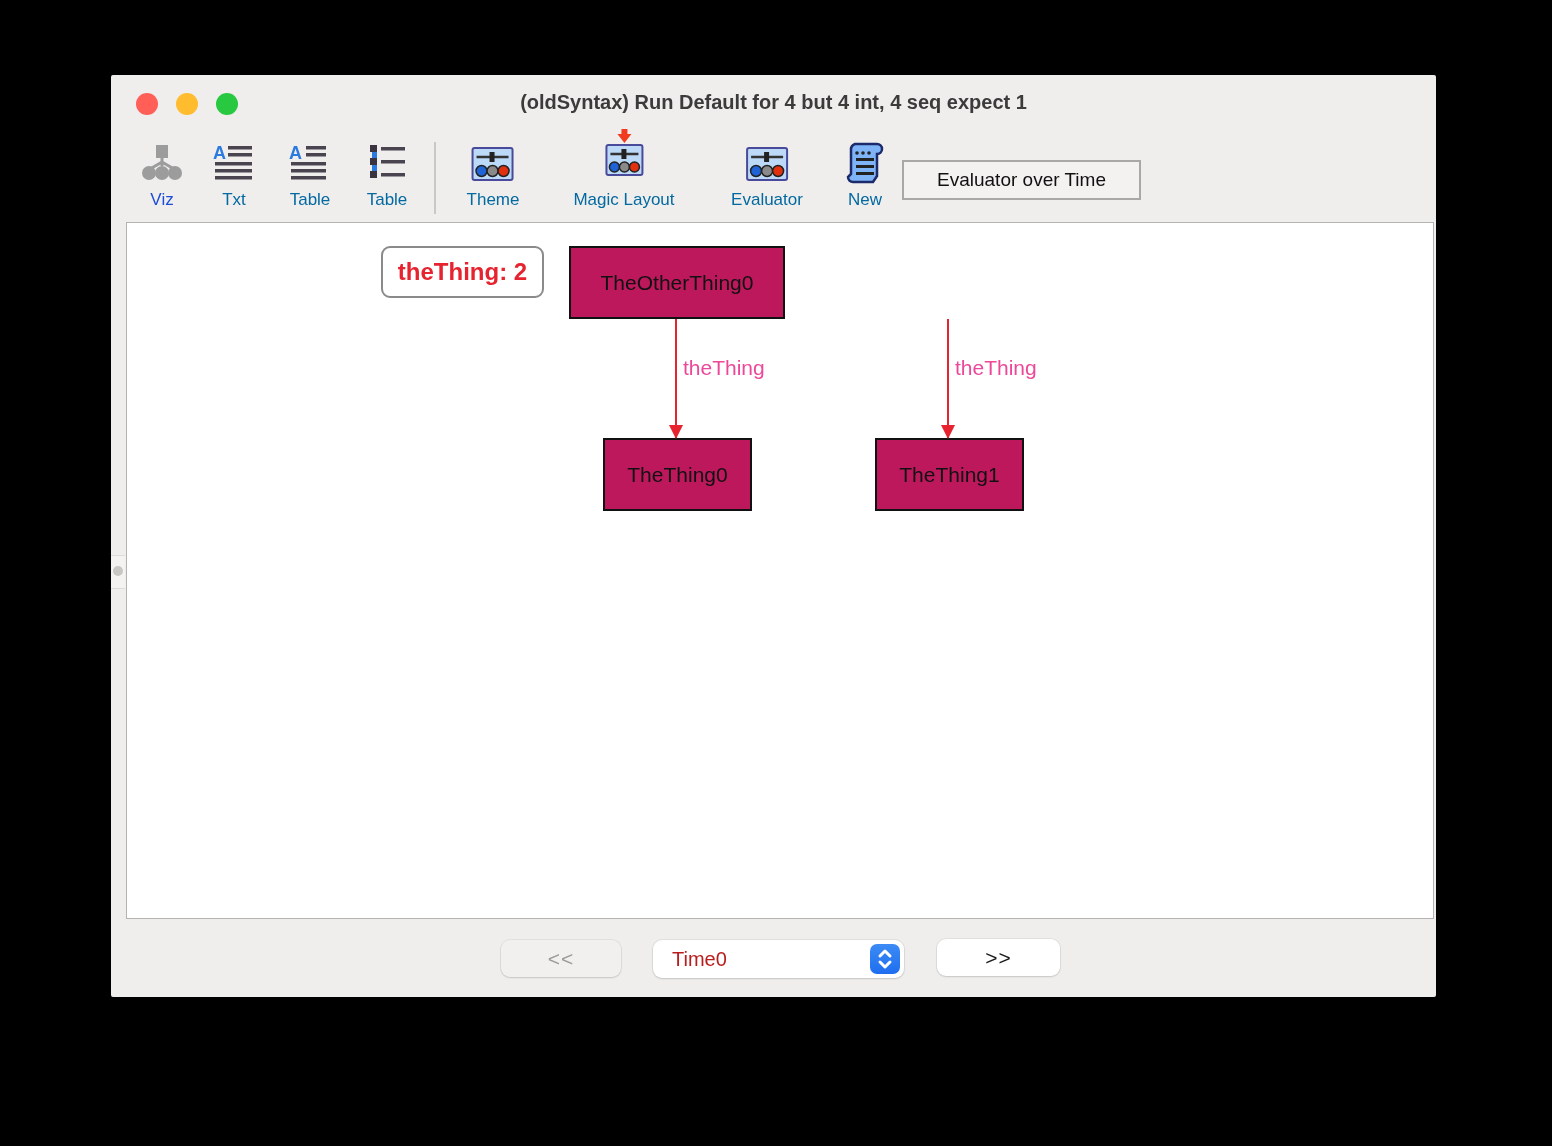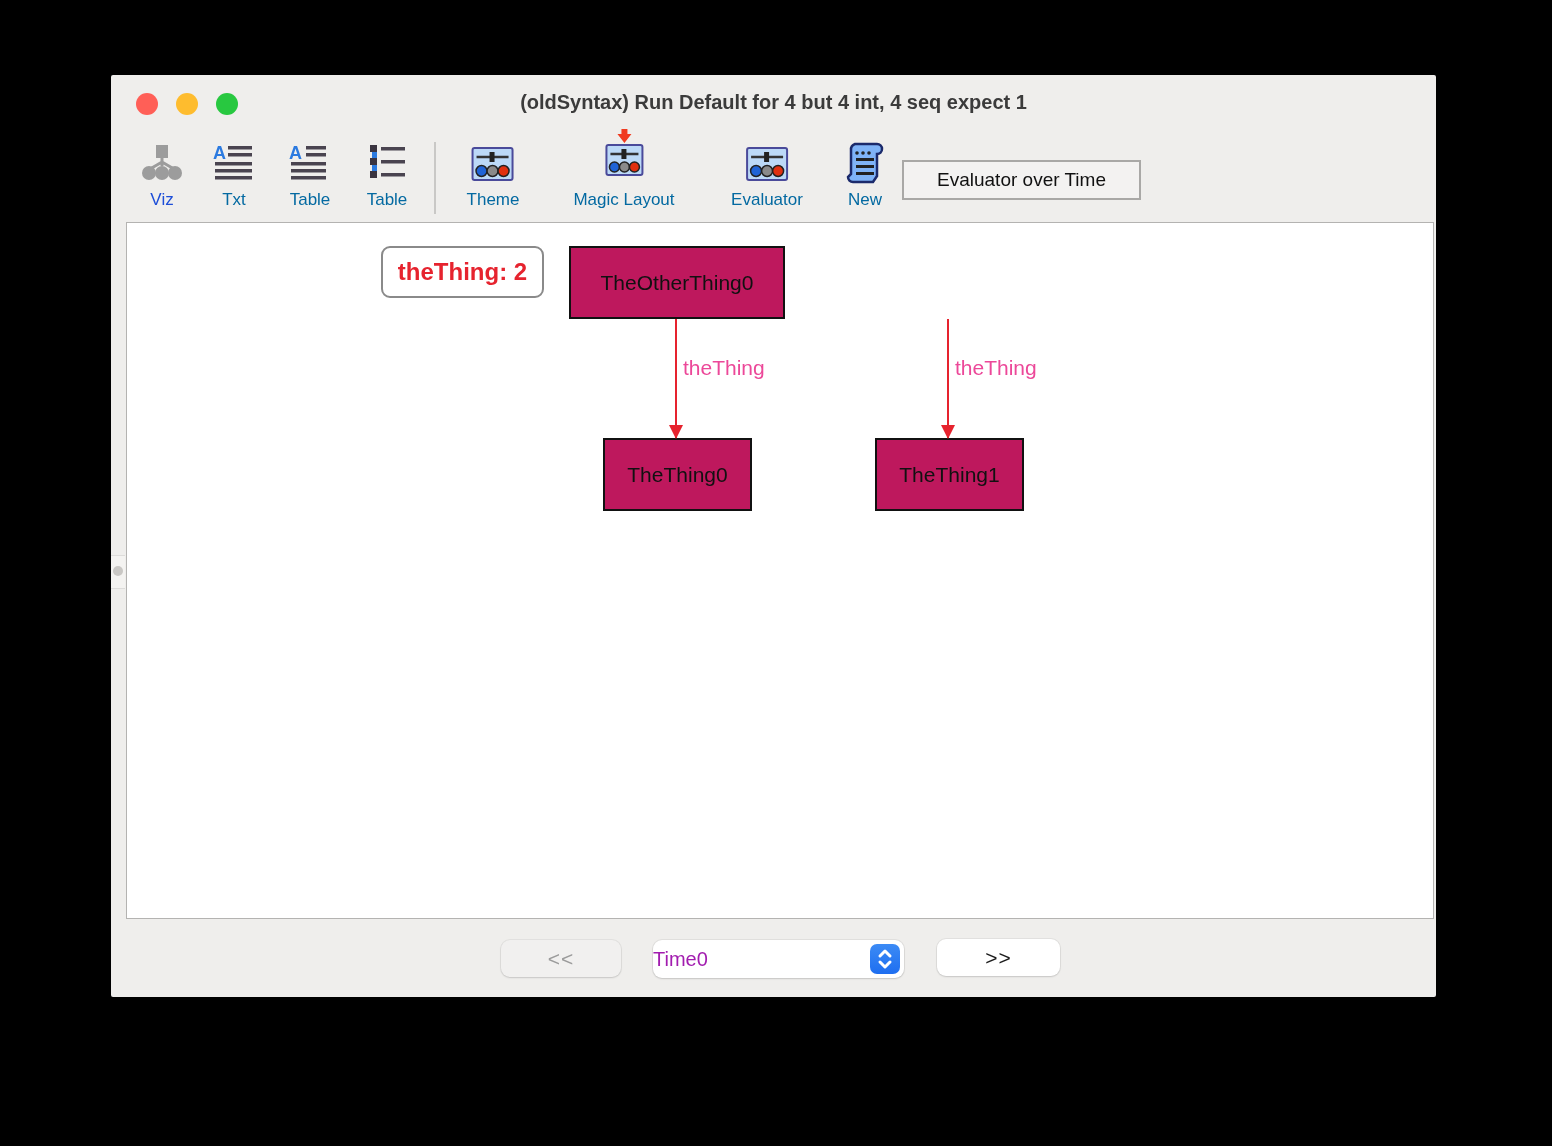--- a/index.html
+++ b/index.html
@@ -77,21 +77,21 @@
     font-size:21px;letter-spacing:1px;
     box-shadow:0 0 0 1px rgba(0,0,0,.05),0 1px 2px rgba(0,0,0,.12);
   }
   .tb-btn.prev{left:390px;top:22px;width:120px;background:#f1f0ef;color:#9b9b9b;}
   .tb-btn.next{left:826px;top:21px;width:123px;background:#ffffff;color:#1a1a1a;}
   .tb-select{
     position:absolute;left:542px;top:22px;width:251px;height:38px;border-radius:9px;
     background:#fff;box-shadow:0 0 0 1px rgba(0,0,0,.06),0 1px 2px rgba(0,0,0,.12);
     display:flex;align-items:center;
   }
-  .tb-select .value{margin-left:0;font-size:20px;color:#a21caf;}
+  .tb-select .value{margin-left:19px;font-size:20px;color:#b91c1c;}
   .stepper{
     position:absolute;right:4px;top:4px;width:30px;height:30px;border-radius:7px;
     background:linear-gradient(#3c8bf5,#1e6ef0);
     display:flex;align-items:center;justify-content:center;
   }
 </style>
 </head>
 <body>
 
 <div class="window">

